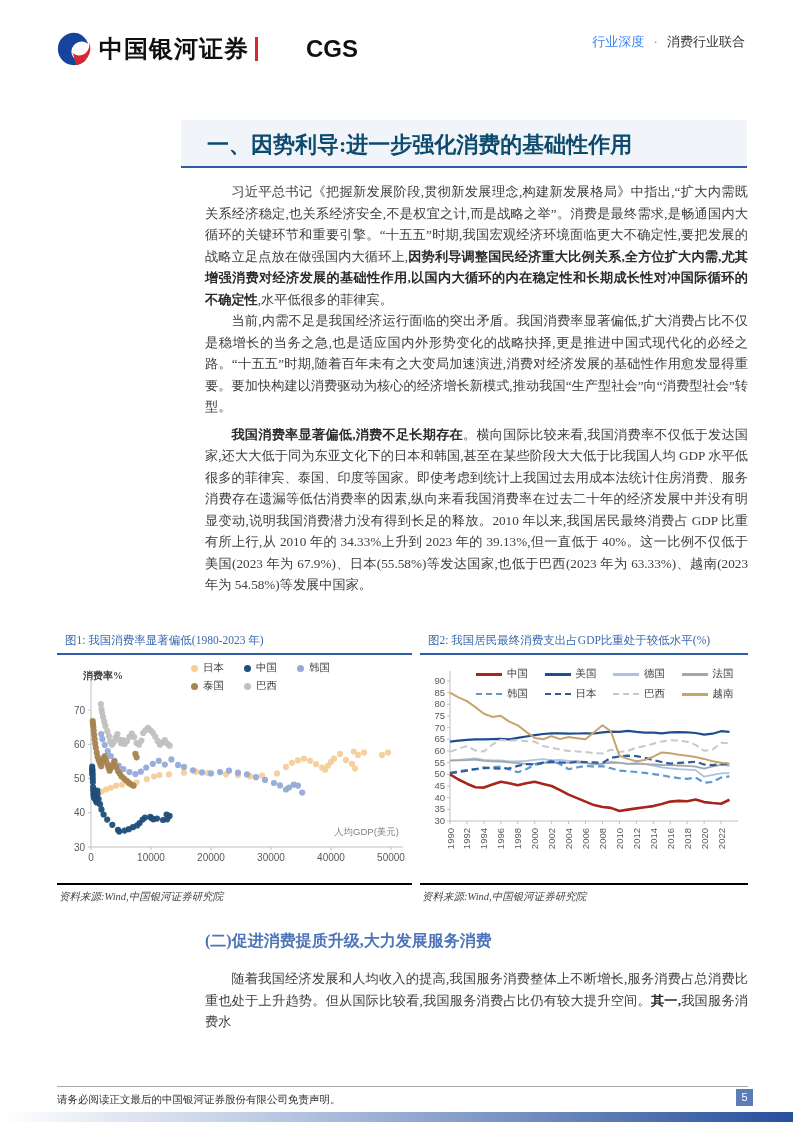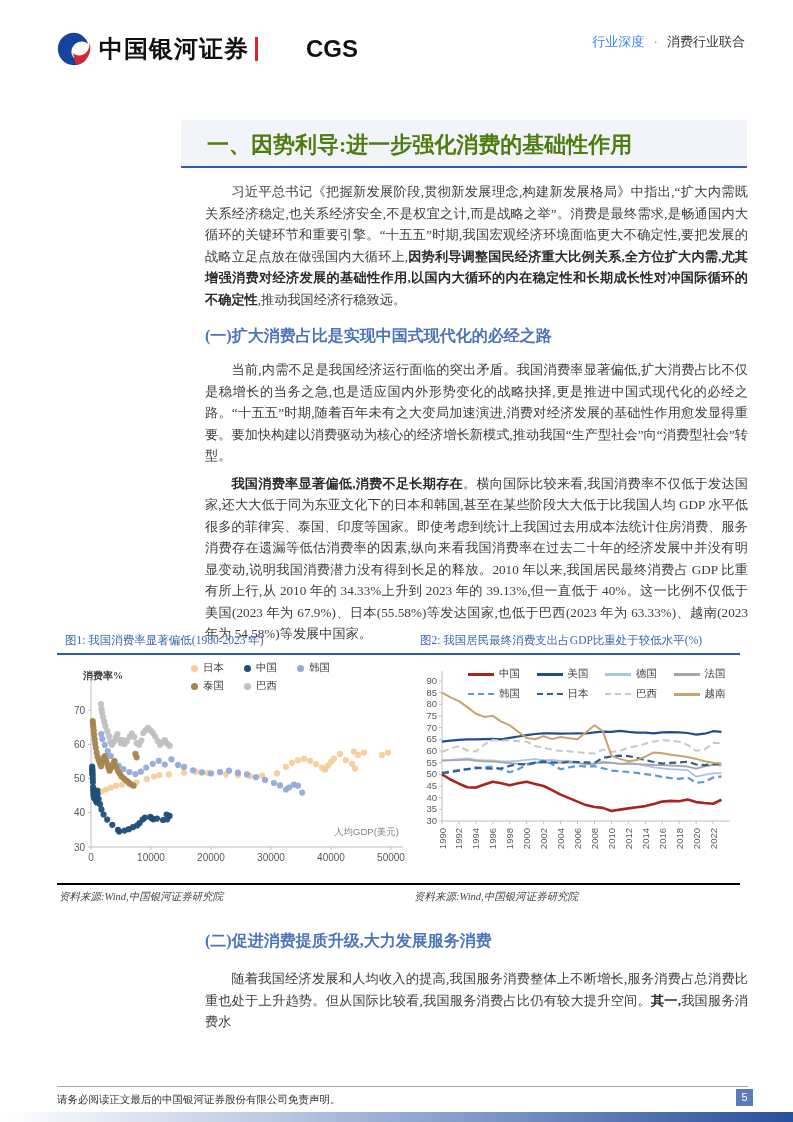--- a/index.html
+++ b/index.html
@@ -11,30 +11,30 @@
   .brand svg{display:block;margin-right:8px;}
   .brand-cn{font-size:24px;font-weight:bold;color:#101010;letter-spacing:1px;}
   .brand-bar{width:3px;height:24px;background:#D7282F;margin:0 6px;}
   .brand-en{font-size:24px;font-weight:bold;color:#101010;margin-left:42px;}
   .header-tags{font-size:13px;color:#333;margin-top:-14px;}
   .tag-blue{color:#3b82f6;font-weight:normal;}
   .tag-dot{color:#888;margin:0 6px;}
   
   .title-band{position:absolute;left:181px;top:120px;width:566px;height:48px;background:#f1f5fa;
               border-bottom:2px solid #2F5BA8;box-sizing:border-box;}
-  .title-band h1{margin:0;padding:10px 0 0 26px;font-size:22px;font-weight:bold;color:#4d7c0f;}
+  .title-band h1{margin:0;padding:10px 0 0 26px;font-size:22px;font-weight:bold;color:#0c4a6e;}
   
   .body-col{position:absolute;left:205px;top:181px;width:543px;}
   p.para{margin:0;font-size:13.2px;line-height:21.5px;text-align:justify;text-indent:2em;color:#3d3d3d;}
   p.para b{color:#2b2b2b;}
   h2.sec{margin:0;font-size:16px;color:#4C74B8;font-weight:bold;}
   #sec1{margin:16px 0 12px 0;}
   #p2{margin-bottom:6px;}
   
-  .figures{position:absolute;left:57px;top:628px;width:691px;display:flex;}
+  .figures{position:absolute;left:57px;top:628px;width:691px;display:flex;gap:8px;}
   .fig1{width:355px;}
   .fig2{width:328px;}
   .fig-title{font-size:11.5px;color:#3B68AE;padding:5px 2px 5px 8px;border-bottom:2px solid #2F5BA8;}
   .fig-chart{position:relative;height:228px;}
   .fig-source{border-top:2px solid #000000;font-style:italic;font-size:10.5px;color:#444;padding:5px 0 0 2px;}
   .axis-y-title{position:absolute;left:26px;top:14px;font-size:10px;font-weight:bold;color:#404040;}
   .legend1{position:absolute;left:134px;top:6px;display:grid;grid-template-columns:auto auto auto;
            column-gap:20px;row-gap:4px;font-size:10.5px;color:#404040;}
   .legend2{position:absolute;left:56px;top:12px;right:2px;display:grid;grid-template-columns:1fr 1fr 1fr 1fr;
            column-gap:4px;row-gap:6px;font-size:10.5px;color:#404040;}
@@ -73,22 +73,21 @@
       <span class="tag-dot">·</span>
       <span>消费行业联合</span>
     </div>
   </div>
 
   <div class="title-band">
     <h1>一、因势利导:进一步强化消费的基础性作用</h1>
   </div>
 
   <div class="body-col">
-    <p class="para"><span>习近平总书记《把握新发展阶段,贯彻新发展理念,构建新发展格局》中指出,“扩大内需既关系经济稳定,也关系经济安全,不是权宜之计,而是战略之举”。消费是最终需求,是畅通国内大循环的关键环节和重要引擎。“十五五”时期,我国宏观经济环境面临更大不确定性,要把发展的战略立足点放在做强国内大循环上,</span><b>因势利导调整国民经济重大比例关系,全方位扩大内需,尤其增强消费对经济发展的基础性作用,以国内大循环的内在稳定性和长期成长性对冲国际循环的不确定性</b><span>,推动我国经济行稳致远。</span></p>
-    <h2 class="sec" id="sec1">(一)扩大消费占比是实现中国式现代化的必经之路</h2>
+    <p class="para"><span>习近平总书记《把握新发展阶段,贯彻新发展理念,构建新发展格局》中指出,“扩大内需既关系经济稳定,也关系经济安全,不是权宜之计,而是战略之举”。消费是最终需求,是畅通国内大循环的关键环节和重要引擎。“十五五”时期,我国宏观经济环境面临更大不确定性,要把发展的战略立足点放在做强国内大循环上,</span><b>因势利导调整国民经济重大比例关系,全方位扩大内需,尤其增强消费对经济发展的基础性作用,以国内大循环的内在稳定性和长期成长性对冲国际循环的不确定性</b><span>,水平低很多的菲律宾。</span></p>
     <p class="para" id="p2">当前,内需不足是我国经济运行面临的突出矛盾。我国消费率显著偏低,扩大消费占比不仅是稳增长的当务之急,也是适应国内外形势变化的战略抉择,更是推进中国式现代化的必经之路。“十五五”时期,随着百年未有之大变局加速演进,消费对经济发展的基础性作用愈发显得重要。要加快构建以消费驱动为核心的经济增长新模式,推动我国“生产型社会”向“消费型社会”转型。</p>
     <p class="para"><b>我国消费率显著偏低,消费不足长期存在</b><span>。横向国际比较来看,我国消费率不仅低于发达国家,还大大低于同为东亚文化下的日本和韩国,甚至在某些阶段大大低于比我国人均 GDP 水平低很多的菲律宾、泰国、印度等国家。即使考虑到统计上我国过去用成本法统计住房消费、服务消费存在遗漏等低估消费率的因素,纵向来看我国消费率在过去二十年的经济发展中并没有明显变动,说明我国消费潜力没有得到长足的释放。2010 年以来,我国居民最终消费占 GDP 比重有所上行,从 2010 年的 34.33%上升到 2023 年的 39.13%,但一直低于 40%。这一比例不仅低于美国(2023 年为 67.9%)、日本(55.58%)等发达国家,也低于巴西(2023 年为 63.33%)、越南(2023 年为 54.58%)等发展中国家。</span></p>
   </div>
 
   <div class="figures">
     <div class="fig fig1">
       <div class="fig-title">图1: 我国消费率显著偏低(1980-2023 年)</div>
       <div class="fig-chart">
         <div class="axis-y-title">消费率%</div>
         <div class="legend1" id="legend1">

